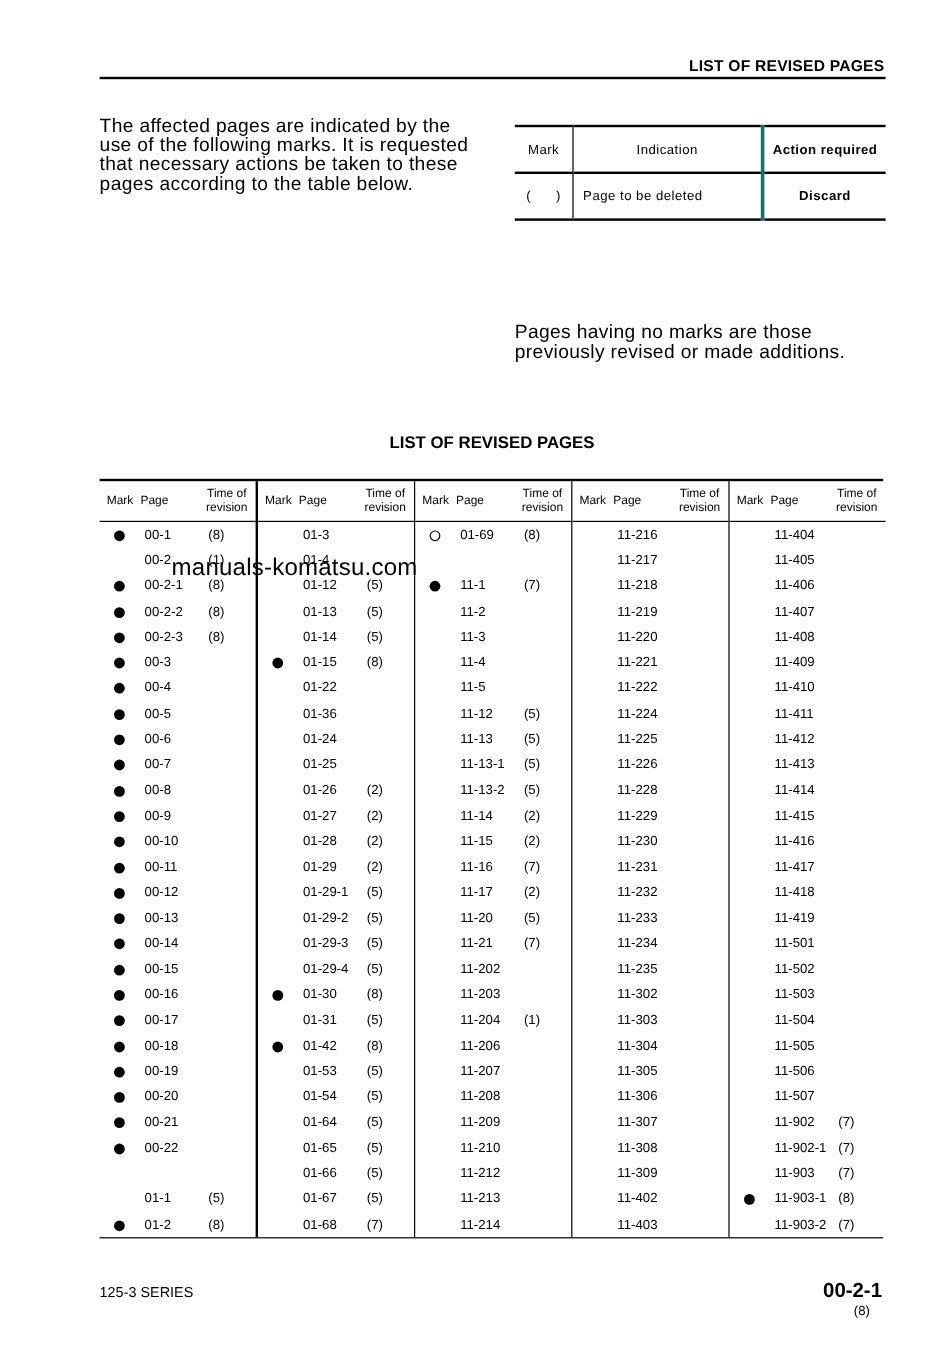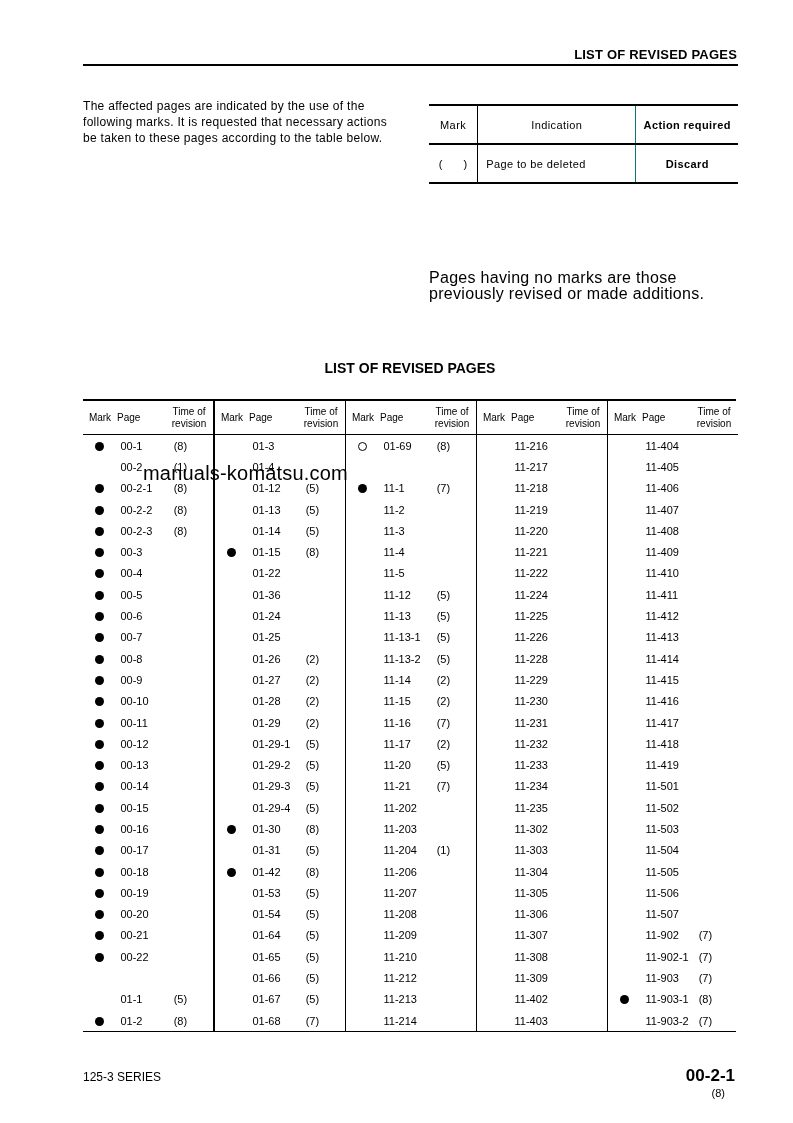--- a/index.html
+++ b/index.html
@@ -1,27 +1,27 @@
 <!DOCTYPE html>
 <html><head>
   <meta charset="utf-8">
   <style>
     html, body { margin: 0; padding: 0; background: #ffffff; }
     body { width: 793px; height: 1123px; position: relative; overflow: hidden;
            font-family: "Liberation Sans", "DejaVu Sans", sans-serif; color: #000; }
     .header-title { position: absolute; right: 56px; top: 47px; font-size: 13px; font-weight: bold; letter-spacing: 0.2px; }
     .header-rule { position: absolute; left: 83px; width: 655px; top: 64px; height: 2px; background: #000; }
-    .intro { position: absolute; left: 83px; top: 98px; width: 310px; font-size: 12px; line-height: 16px; letter-spacing: 0.3px; }
+    .intro { position: absolute; left: 83px; top: 98px; width: 310px; font-size: 16px; line-height: 16px; letter-spacing: 0.3px; }
     .legend { position: absolute; left: 429px; top: 104px; width: 309px; border-collapse: collapse; font-size: 11px; }
     .legend td, .legend th { height: 37px; text-align: center; font-weight: normal; padding: 0; letter-spacing: 0.4px; }
     .legend tr:first-child th { border-top: 2px solid #000; border-bottom: 2px solid #000; }
     .legend tr:last-child td { border-bottom: 2px solid #000; }
     .legend td { border-bottom: 1px solid #000; }
     .legend .c1 { width: 49px; border-right: 1px solid #000; }
-    .legend .c2 { width: 154px; text-align: left; padding-left: 8px; border-right: 1px solid #0f766e; }
+    .legend .c2 { width: 154px; text-align: left; padding-left: 8px; border-right: 3px solid #0f766e; }
     .legend th.c2 { text-align: center; padding-left: 0; }
     .legend .c3 { width: 104px; font-weight: bold; }
     .note { position: absolute; left: 429px; top: 270px; width: 312px; font-size: 16px; line-height: 16px; letter-spacing: 0.3px; }
     .list-title { position: absolute; left: 0; width: 820px; text-align: center; top: 360px; font-size: 14px; font-weight: bold; }
     .revtable { position: absolute; left: 83px; top: 399px; width: 653px; border-top: 2px solid #000; border-bottom: 1px solid #000; display: flex; }
     .col { width: 130px; position: relative; }
     .col + .col { border-left: 1px solid #000; }
     .col.thick { border-left: 2px solid #000; }
     .colhead { height: 33px; border-bottom: 1px solid #000; display: flex; align-items: center; font-size: 10px; }
     .colhead .h-mark { width: 34px; text-align: center; }

